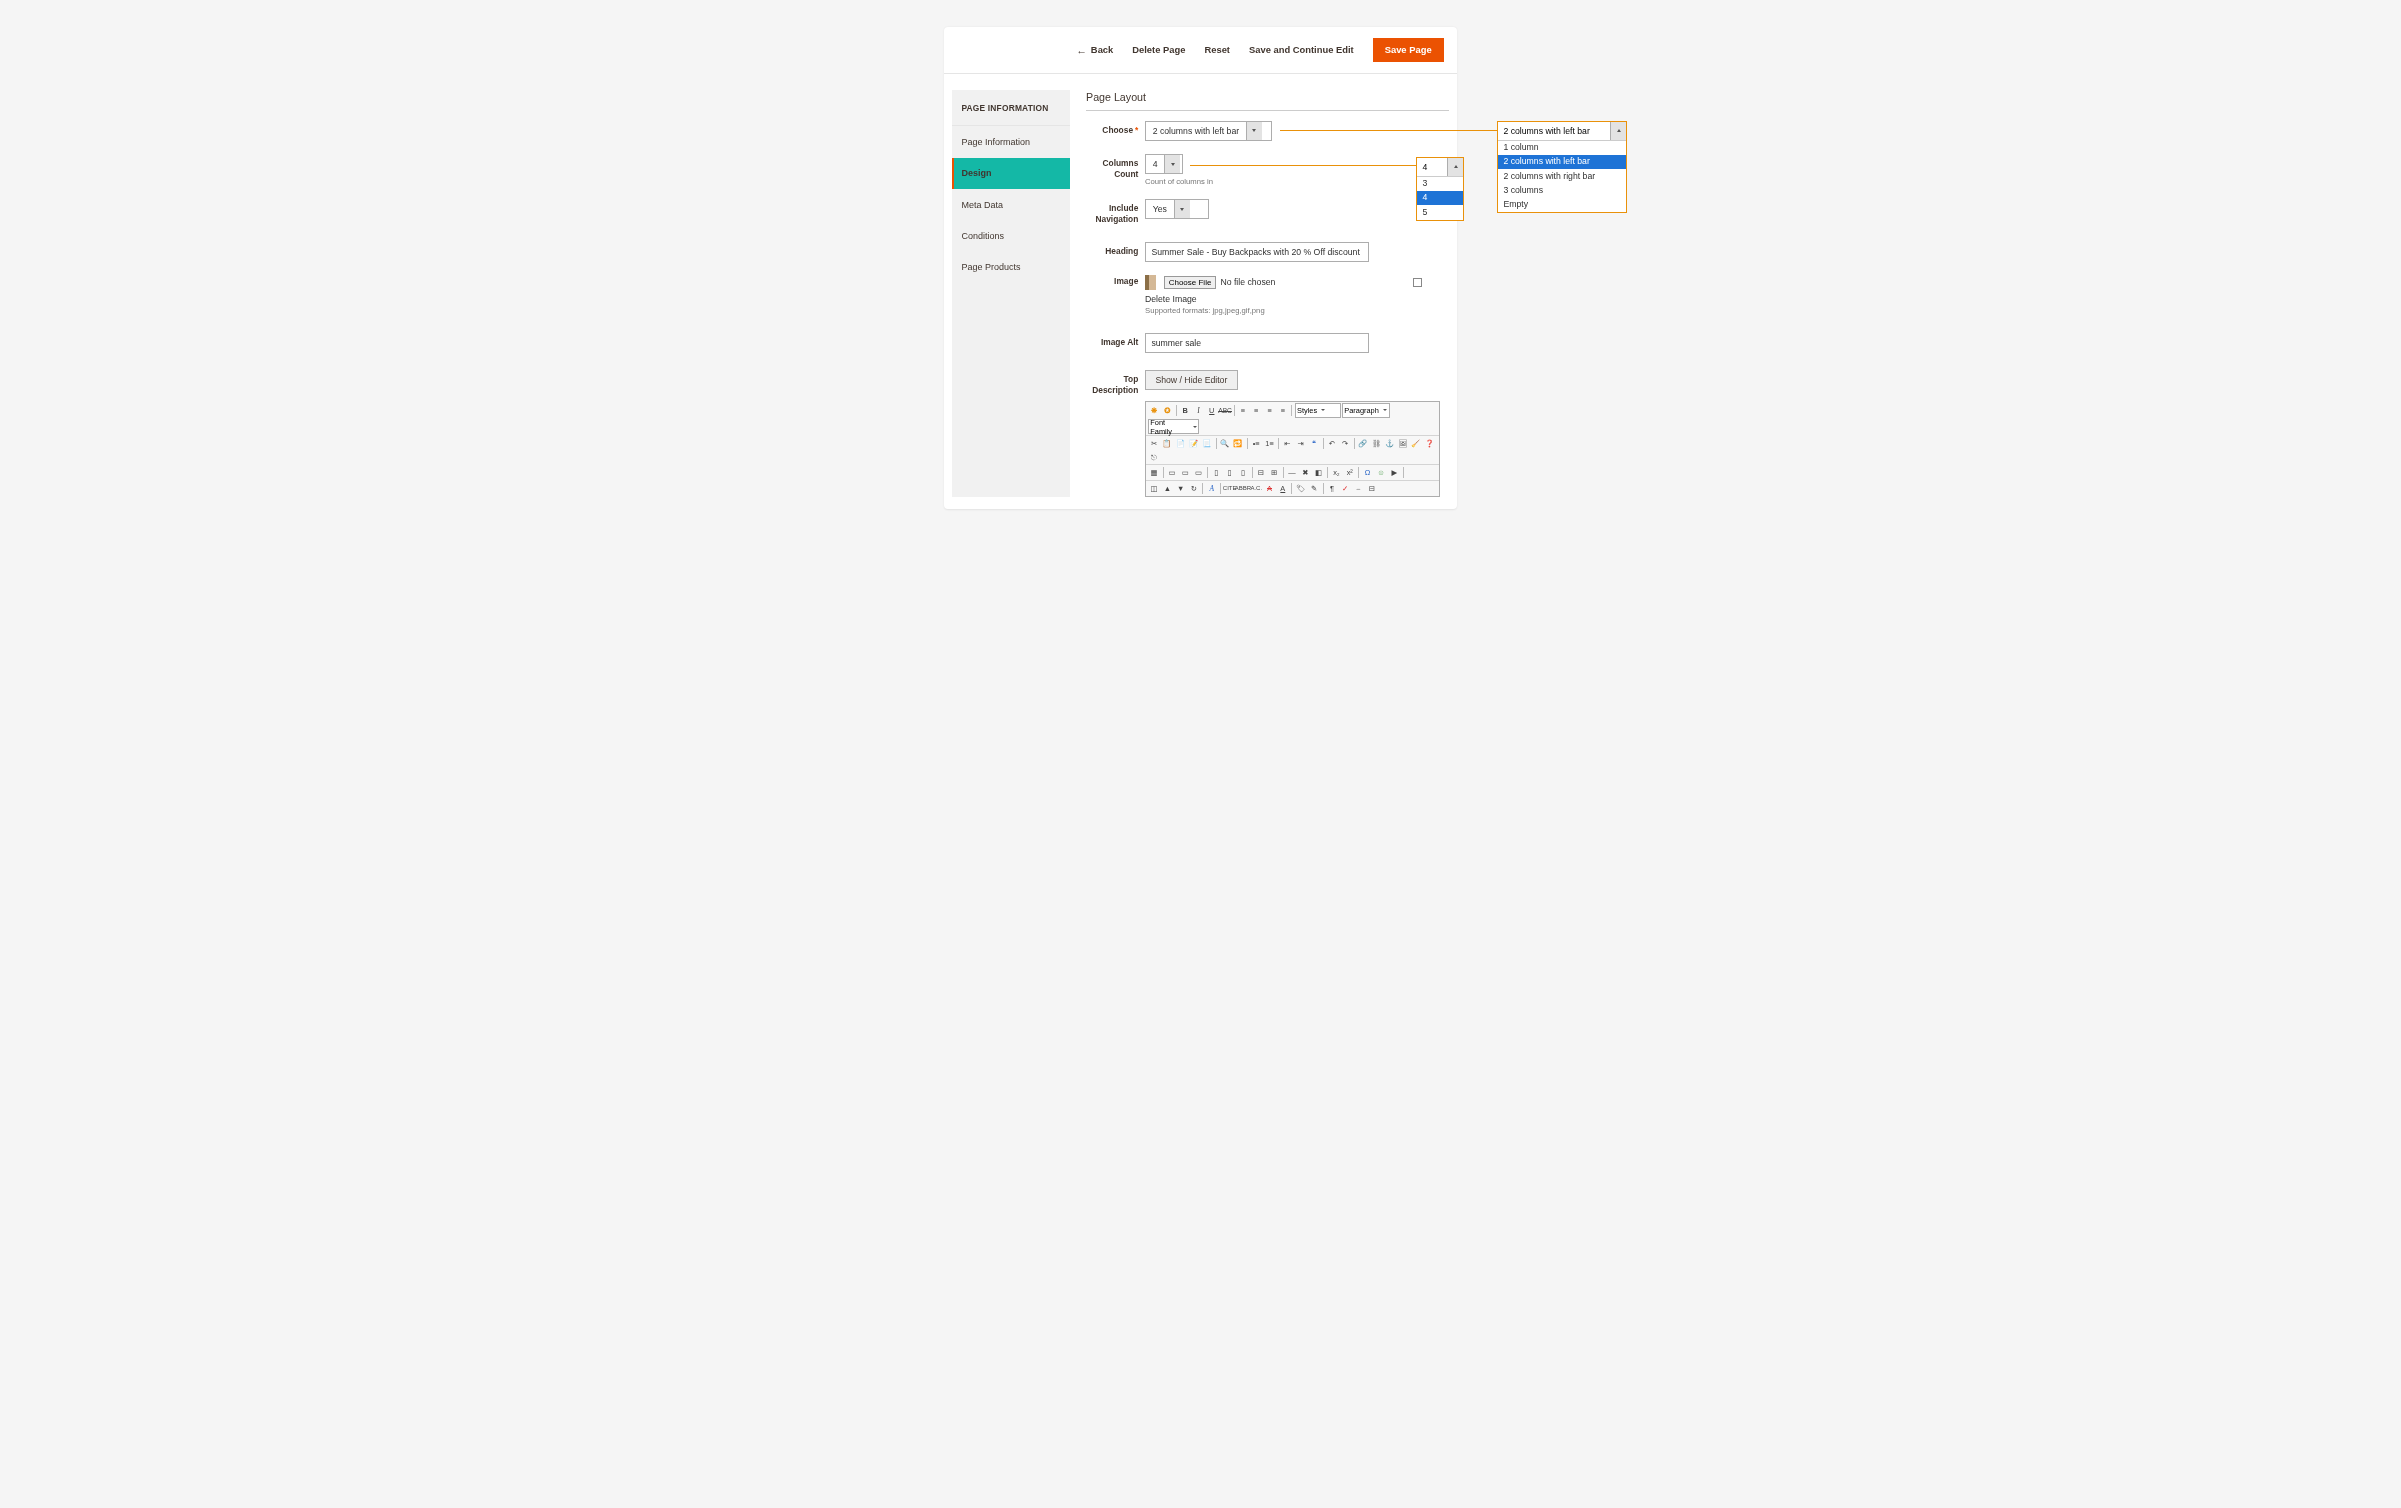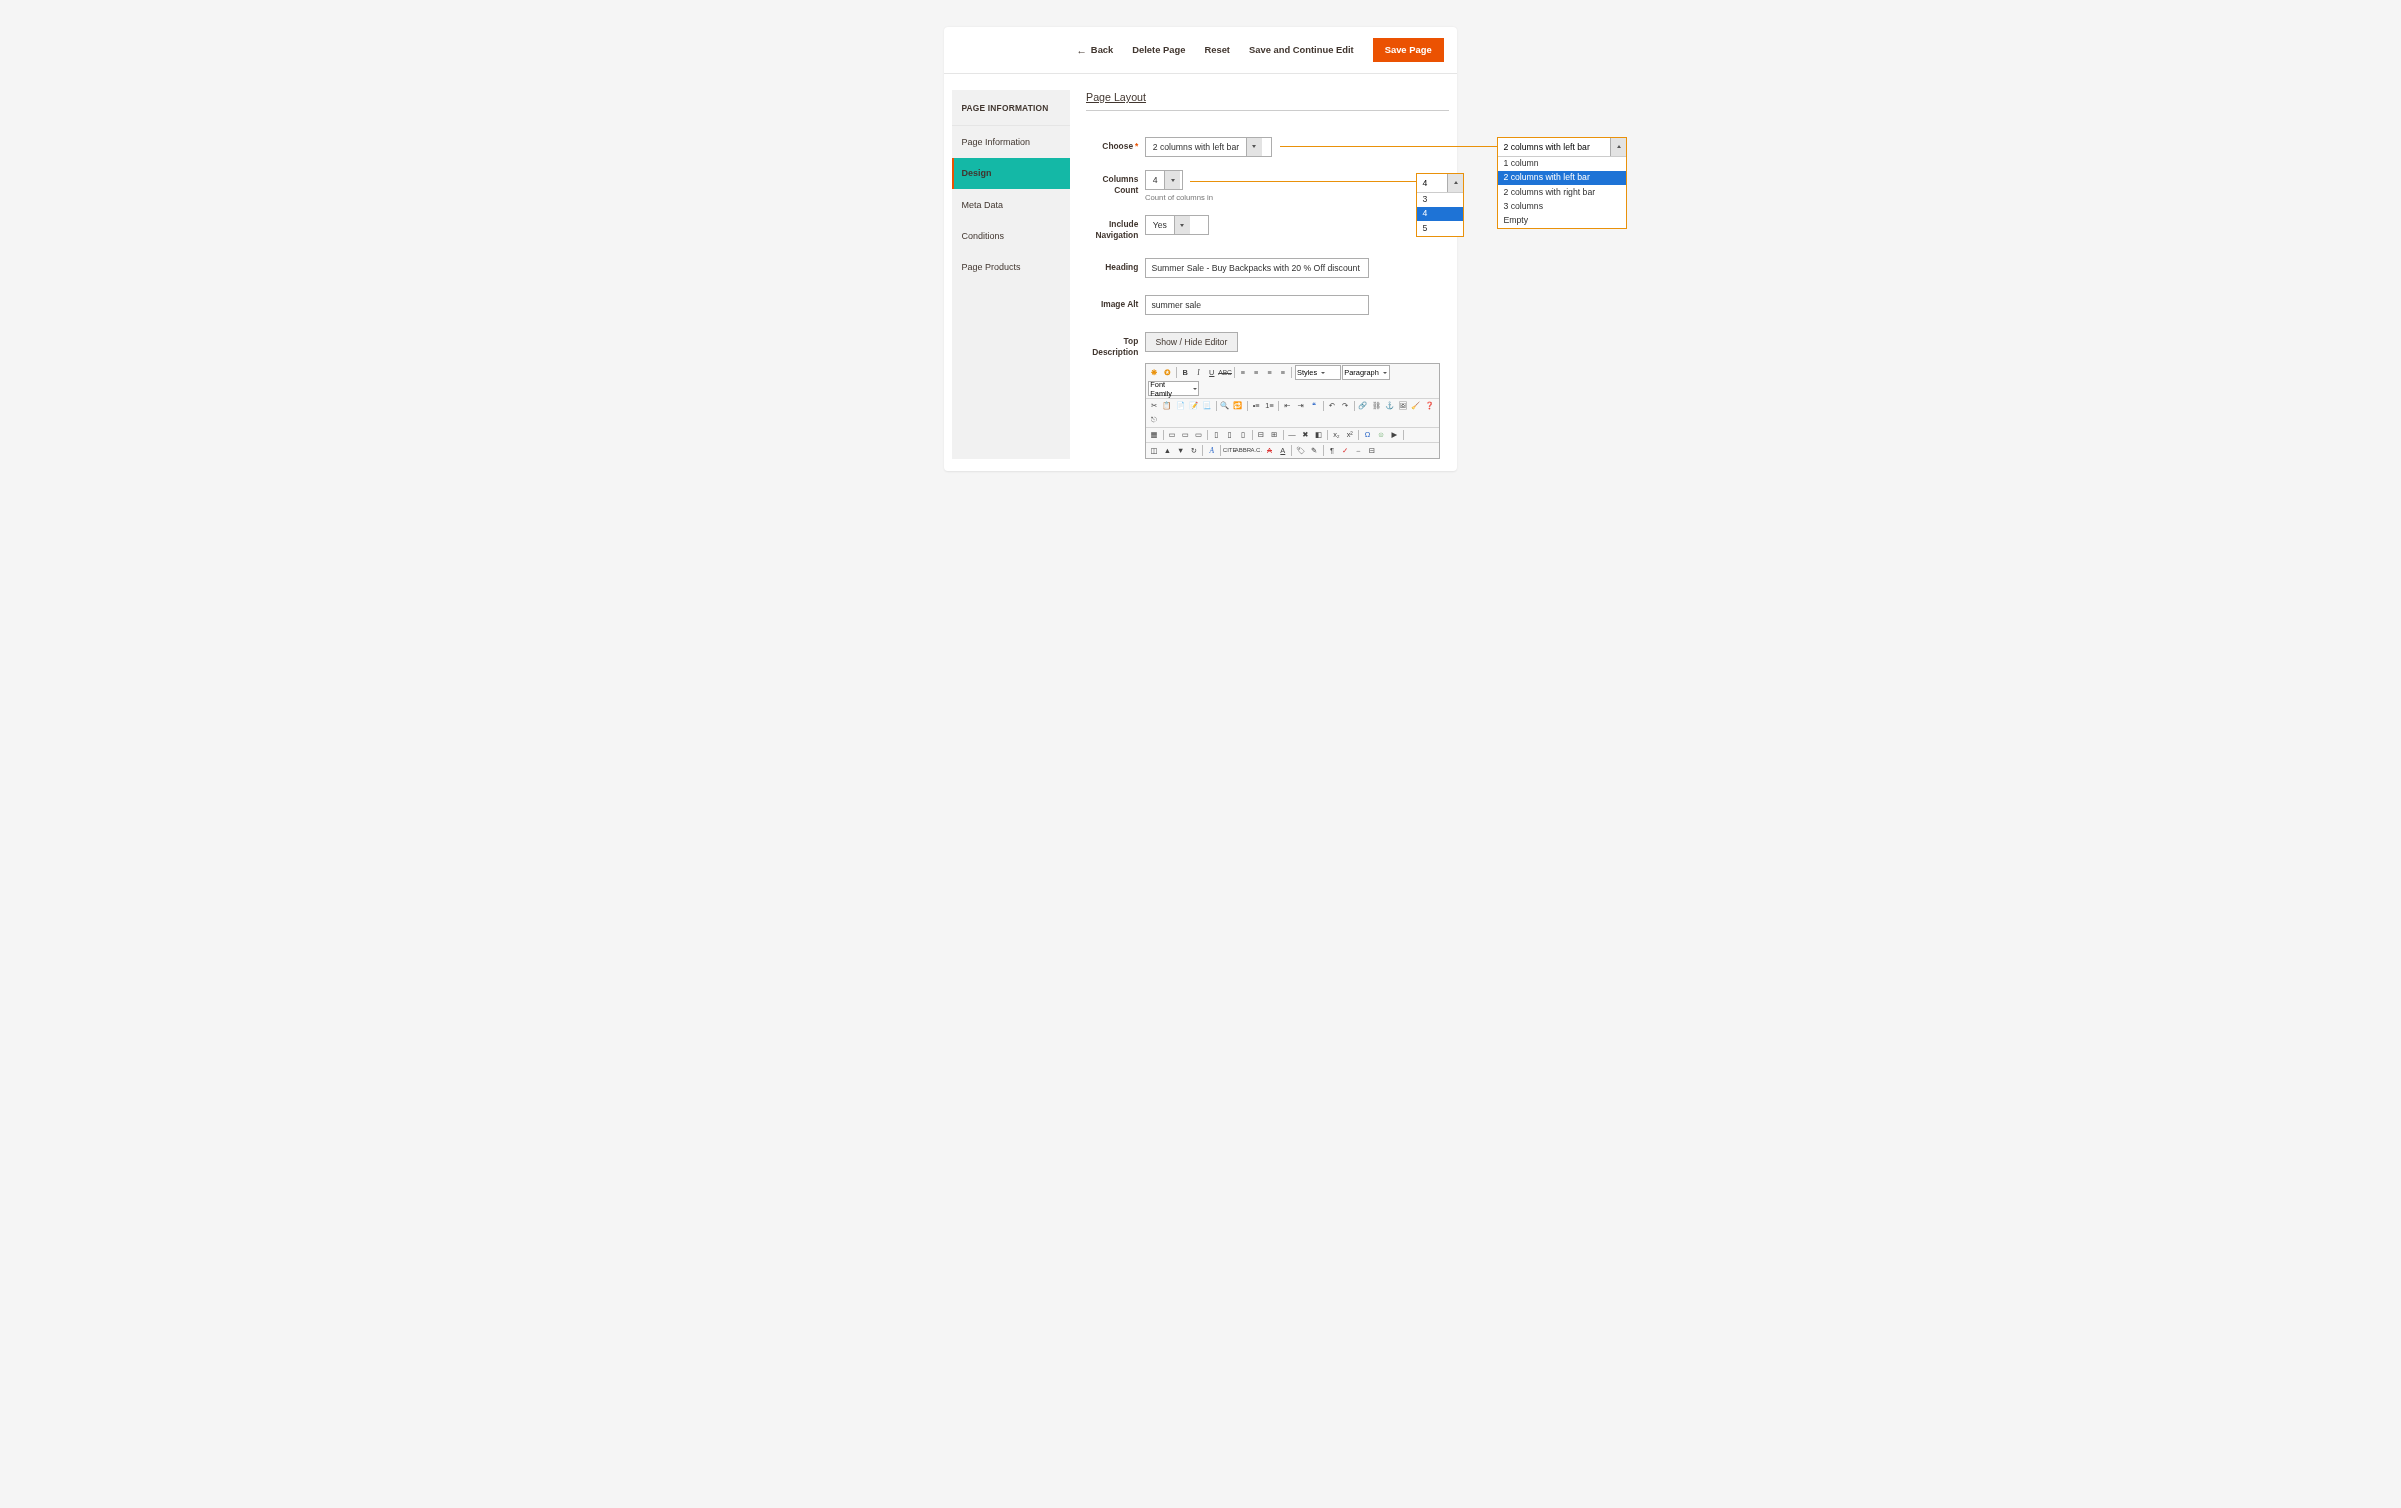--- a/index.html
+++ b/index.html
@@ -8,21 +8,21 @@
 .toolbar { display: flex; justify-content: flex-end; align-items: center; gap: 19px; padding: 10.7px 13.4px; border-bottom: 0.7px solid #e5e5e5; }
 .tb-link { font-size: 9.4px; font-weight: 600; color: #41362f; cursor: pointer; background: none; border: none; display: inline-flex; align-items: center; gap: 4px; }
 .arrow-left-ico { font-size: 10.7px; font-weight: 700; }
 .tb-primary { background: #eb5202; color: #fff; border: none; padding: 6.7px 12px; font-size: 9.4px; font-weight: 700; cursor: pointer; }
 .content { display: flex; padding: 16px 8px 12px 8px; position: relative; }
 .sidebar { width: 118px; background: #f1f1f1; flex-shrink: 0; }
 .sidebar-title { font-size: 8.4px; font-weight: 700; letter-spacing: 0.2px; color: #41362f; padding: 13.4px 9.4px 12px; border-bottom: 0.7px solid #e5e5e5; }
 .sidebar-item { display: block; padding: 10.7px 9.4px; font-size: 9px; color: #41362f; cursor: pointer; border-bottom: 0; }
 .sidebar-item.active { background: #14b8a6; font-weight: 600; border-left: 2px solid #eb5202; padding-left: 7.4px; }
 .form-area { flex: 1; padding: 0 0 0 16px; min-width: 0; }
-.section-title { font-size: 10.7px; color: #41362f; font-weight: 400; padding: 1.3px 0 6.7px; border-bottom: 0.7px solid #ccc; margin-bottom: 26px; text-decoration: underline; }
+.section-title { font-size: 10.7px; color: #41362f; font-weight: 400; padding: 1.3px 0 6.7px; border-bottom: 0.7px solid #ccc; margin-bottom: 10px; }
 .form-row { display: flex; align-items: flex-start; margin-bottom: 13.4px; }
 .form-lbl { width: 59px; flex-shrink: 0; text-align: right; font-size: 8.4px; font-weight: 600; color: #41362f; padding-right: 6.7px; padding-top: 4px; line-height: 1.25; }
 .required-star { color: #eb5202; margin-left: 2px; }
 .form-ctrl { flex: 1; min-width: 0; }
 .select-box { display: inline-flex; align-items: stretch; border: 0.7px solid #adadad; height: 20px; background: #fff; }
 .select-box .value { padding: 0 6.7px; font-size: 8.7px; color: #303030; display: flex; align-items: center; }
 .select-box .caret-btn { width: 16px; background: #e3e3e3; border-left: 0.7px solid #adadad; display: flex; justify-content: center; align-items: center; cursor: pointer; }
 .caret-svg { width: 0; height: 0; border-left: 2.7px solid transparent; border-right: 2.7px solid transparent; }
 .caret-down { border-top: 3.4px solid #555; }
 .caret-up { border-bottom: 3.4px solid #555; }
@@ -166,20 +166,33 @@
           </div>
         </div>
 
         <div class="form-row" style="margin-top:17.4px;">
           <div class="form-lbl">Heading</div>
           <div class="form-ctrl">
             <input class="input-text" type="text" value="Summer Sale - Buy Backpacks with 20 % Off discount" style="">
           </div>
         </div>
 
+        <div class="form-row" style="margin-top:13.4px;">
+          <div class="form-lbl" style="padding-top:1.3px;">Image</div>
+          <div class="form-ctrl">
+            <div class="file-row" style="align-items:center;">
+              <span class="thumb"></span>
+              <button class="file-btn">Choose File</button>
+              <span class="file-status">No file chosen</span>
+              <span class="checkbox-plain"></span>
+            </div>
+            <span class="link-text">Delete Image</span>
+            <div class="helper-text">Supported formats: jpg,jpeg,gif,png</div>
+          </div>
+        </div>
 
         <div class="form-row" style="margin-top:17.4px;">
           <div class="form-lbl">Image Alt</div>
           <div class="form-ctrl">
             <input class="input-text" type="text" value="summer sale" style="">
           </div>
         </div>
 
         <div class="form-row" style="margin-top:17.4px; margin-bottom:5.4px;">
           <div class="form-lbl">Top Description</div>

